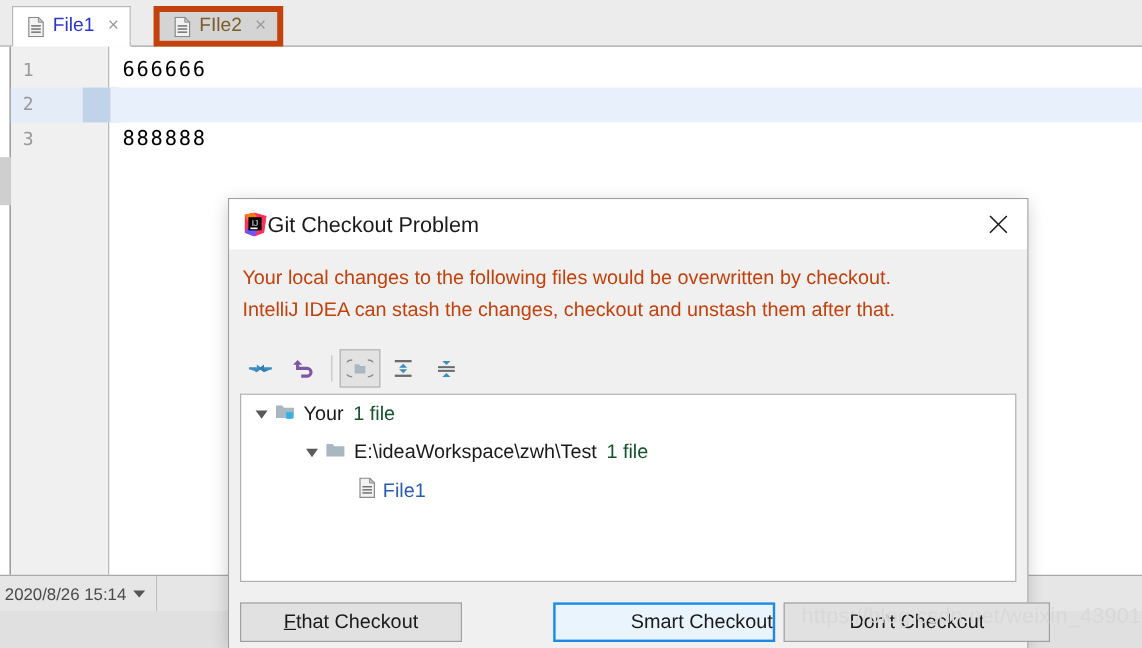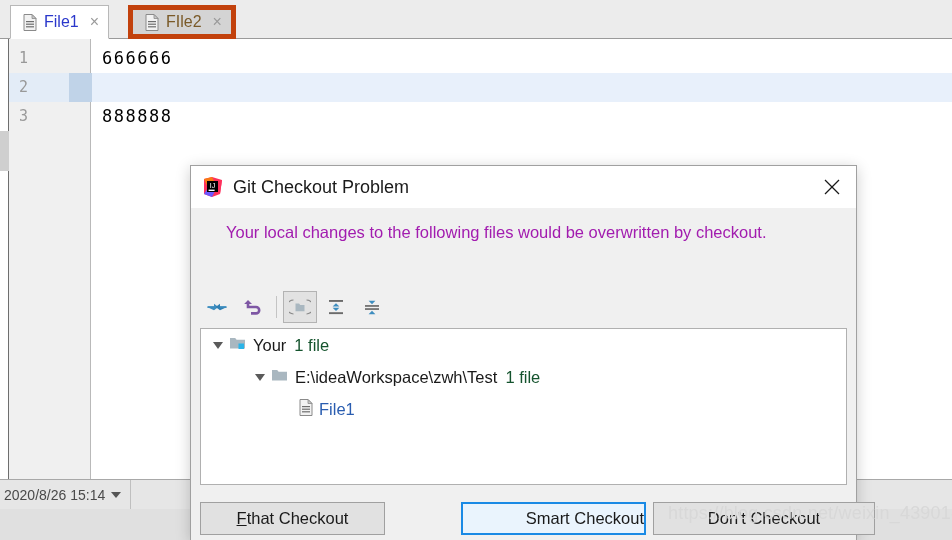--- a/index.html
+++ b/index.html
@@ -181,21 +181,20 @@
     background: #ffffff;
     display: flex;
     align-items: center;
   }
   .dlg-logo {
     width: 20px; height: 20px;
     margin-left: 12px;
     display: block;
   }
   .dlg-title {
-    margin-left: 10px;
     font-size: 18px;
     color: #1a1a1a;
   }
   .dlg-close {
     position: absolute;
     right: 0px; top: 0;
     width: 48px; height: 42px;
     display: flex; align-items: center; justify-content: center;
     cursor: default;
   }
@@ -204,23 +203,22 @@
     position: absolute;
     left: 0; top: 42px;
     width: 665px; height: 289px;
     background: #f0f0f0;
   }
   .dlg-message {
     position: absolute;
     left: 11px; top: 11px;
     width: 645px;
     font-size: 16.5px;
-    color: #a21caf;
+    color: #c2410c;
     line-height: 26px;
-    margin-left: 24px;
   }
 
   .dlg-toolbar {
     position: absolute;
     left: 9px; top: 82px;
     height: 34px;
     display: flex;
     align-items: center;
     gap: 2px;
   }
@@ -419,20 +417,21 @@
           <line x1="2" y1="2" x2="16" y2="16" stroke="#1a1a1a" stroke-width="1.3"></line>
           <line x1="16" y1="2" x2="2" y2="16" stroke="#1a1a1a" stroke-width="1.3"></line>
         </svg>
       </div>
     </div>
 
     <div class="dlg-body">
 
       <div class="dlg-message">
         <div>Your local changes to the following files would be overwritten by checkout.</div>
+        <div>IntelliJ IDEA can stash the changes, checkout and unstash them after that.</div>
       </div>
 
       <div class="dlg-toolbar">
 
         <div class="tb-btn">
           <svg width="22" height="22" viewBox="0 0 22 22">
             <g fill="#3d8dbf">
               <path d="M2 11 h7 l0 -3.2 l4.4 3.2 l-4.4 3.2 z" transform="translate(-1,0)"></path>
               <path d="M20 11 h-7 l0 -3.2 l-4.4 3.2 l4.4 3.2 z" transform="translate(1,0)" fill="#2f7fb3"></path>
             </g>

